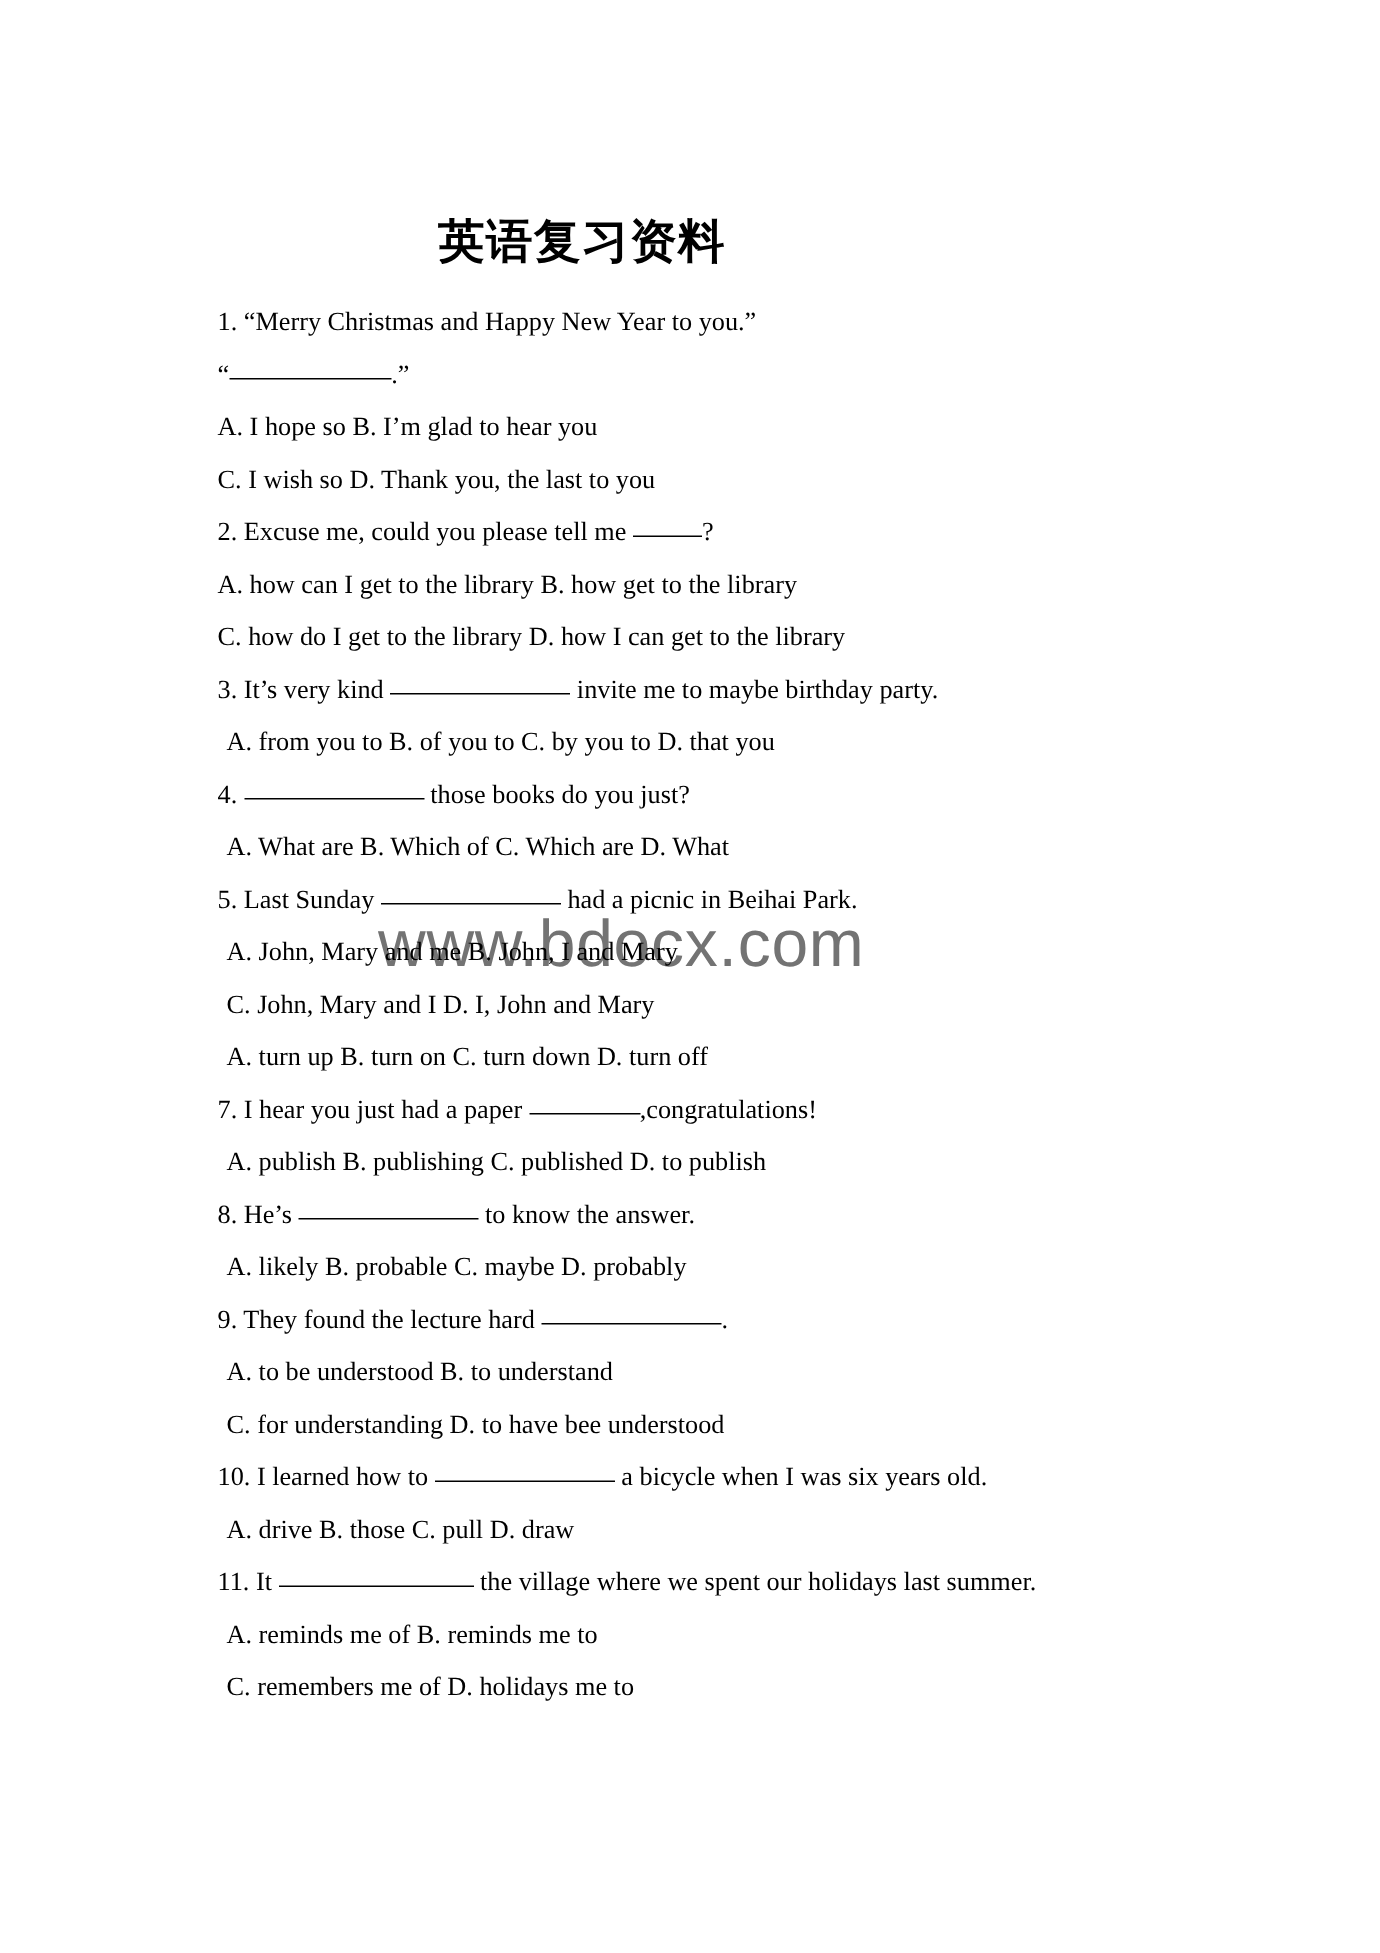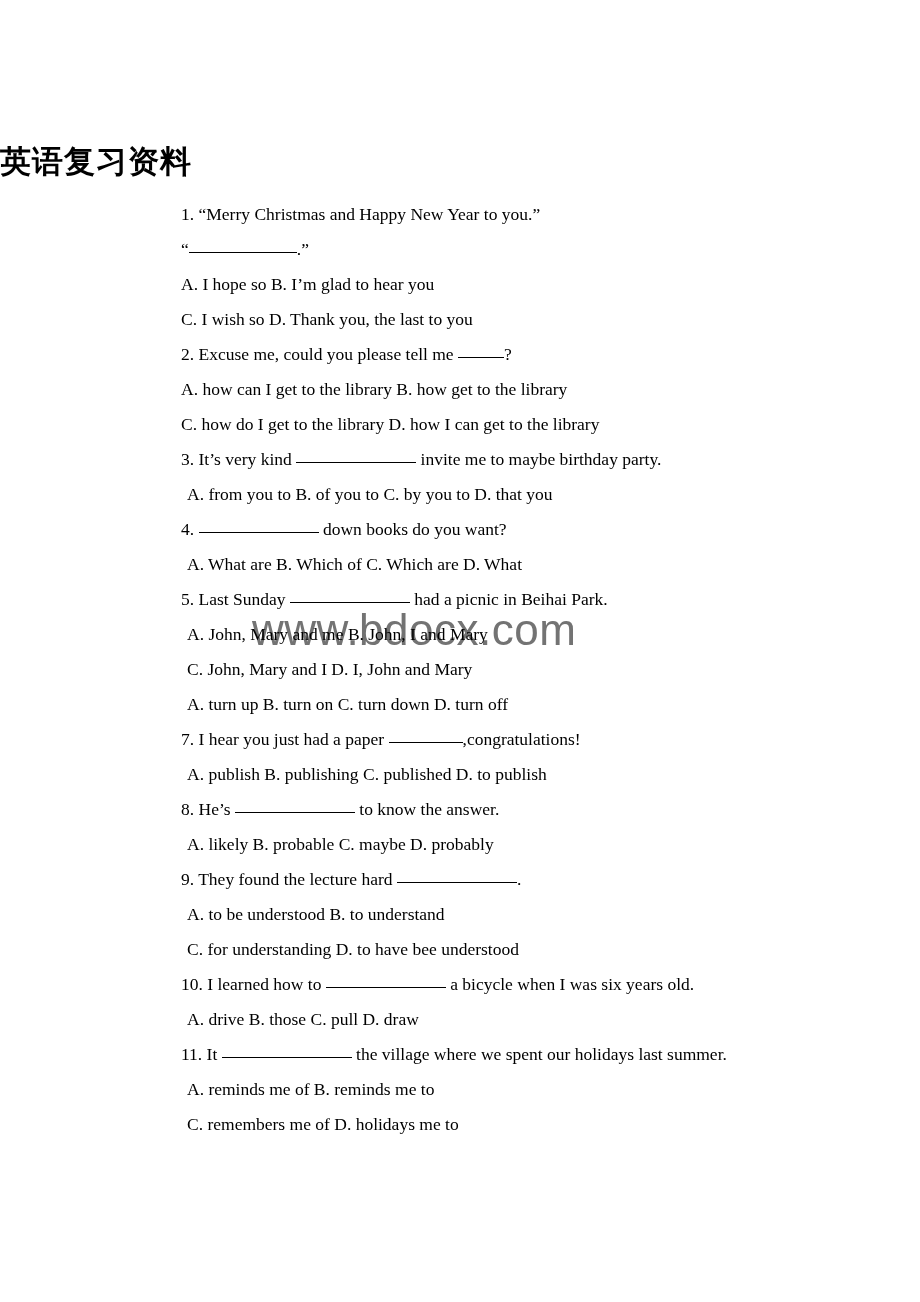--- a/index.html
+++ b/index.html
@@ -51,34 +51,34 @@
     z-index: 2;
   }
 
   .doc-title {
     margin: 0;
     padding: 0;
     position: absolute;
     left: 0;
     top: 140px;
     width: 776px;
+    text-align: center;
     font-family: "DejaVu Serif", "Liberation Serif", serif;
     font-size: 31px;
     font-weight: 700;
     line-height: 42px;
     letter-spacing: 1px;
     color: #000;
   }
 
   .body-block {
     position: absolute;
     left: 145px;
     top: 197px;
     width: 700px;
-    margin-left: 36px;
   }
 
   .line {
     font-size: 17.5px;
     line-height: 35px;
     height: 35px;
     white-space: nowrap;
     color: #000;
   }
 
@@ -120,21 +120,21 @@
       <div class="line">A. I hope so     B. I’m glad to hear you</div>
       <div class="line">C. I wish so     D. Thank you, the last to you</div>
 
       <div class="line"><span>2. Excuse me, could you please tell me </span><span class="blank w-xs"></span><span>?</span></div>
       <div class="line">A. how can I get to the library B. how get to the library</div>
       <div class="line">C. how do I get to the library D. how I can get to the library</div>
 
       <div class="line"><span>3. It’s very kind </span><span class="blank w-lg"></span><span> invite me to maybe birthday party.</span></div>
       <div class="line indent">A. from you to   B. of you to   C. by you to  D. that you</div>
 
-      <div class="line"><span>4. </span><span class="blank w-lg"></span><span> down books do you want?</span></div>
+      <div class="line"><span>4. </span><span class="blank w-lg"></span><span> those books do you just?</span></div>
       <div class="line indent">A. What are  B. Which of  C. Which are  D. What</div>
 
       <div class="line"><span>5. Last Sunday </span><span class="blank w-lg"></span><span> had a picnic in Beihai Park.</span></div>
       <div class="line indent">A. John, Mary and me   B. John, I and Mary</div>
       <div class="line indent">C. John, Mary and I    D. I, John and Mary</div>
 
       <div class="line indent">A. turn up  B. turn on  C. turn down  D. turn off</div>
 
       <div class="line"><span>7. I hear you just had a paper </span><span class="blank w-sm"></span><span>,congratulations!</span></div>
       <div class="line indent">A. publish  B. publishing  C. published D. to publish</div>

